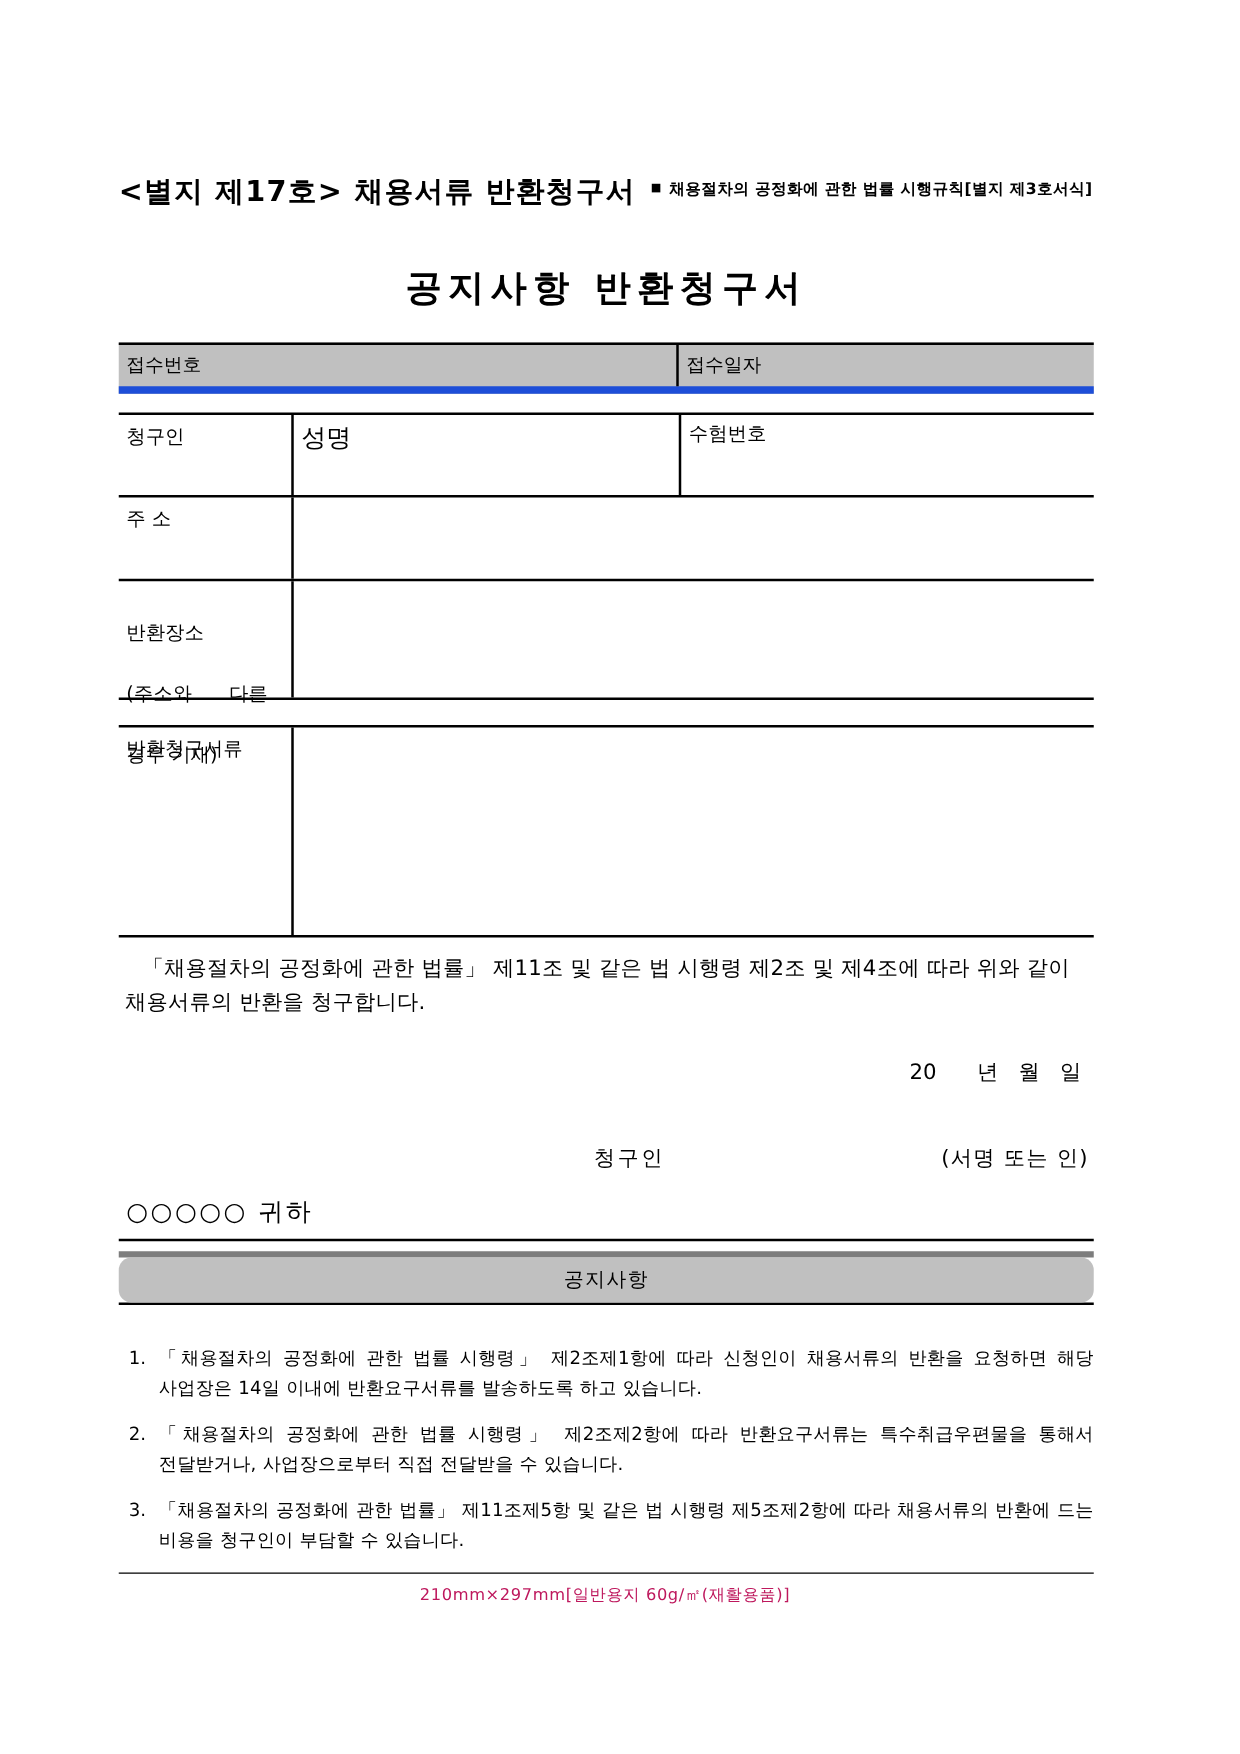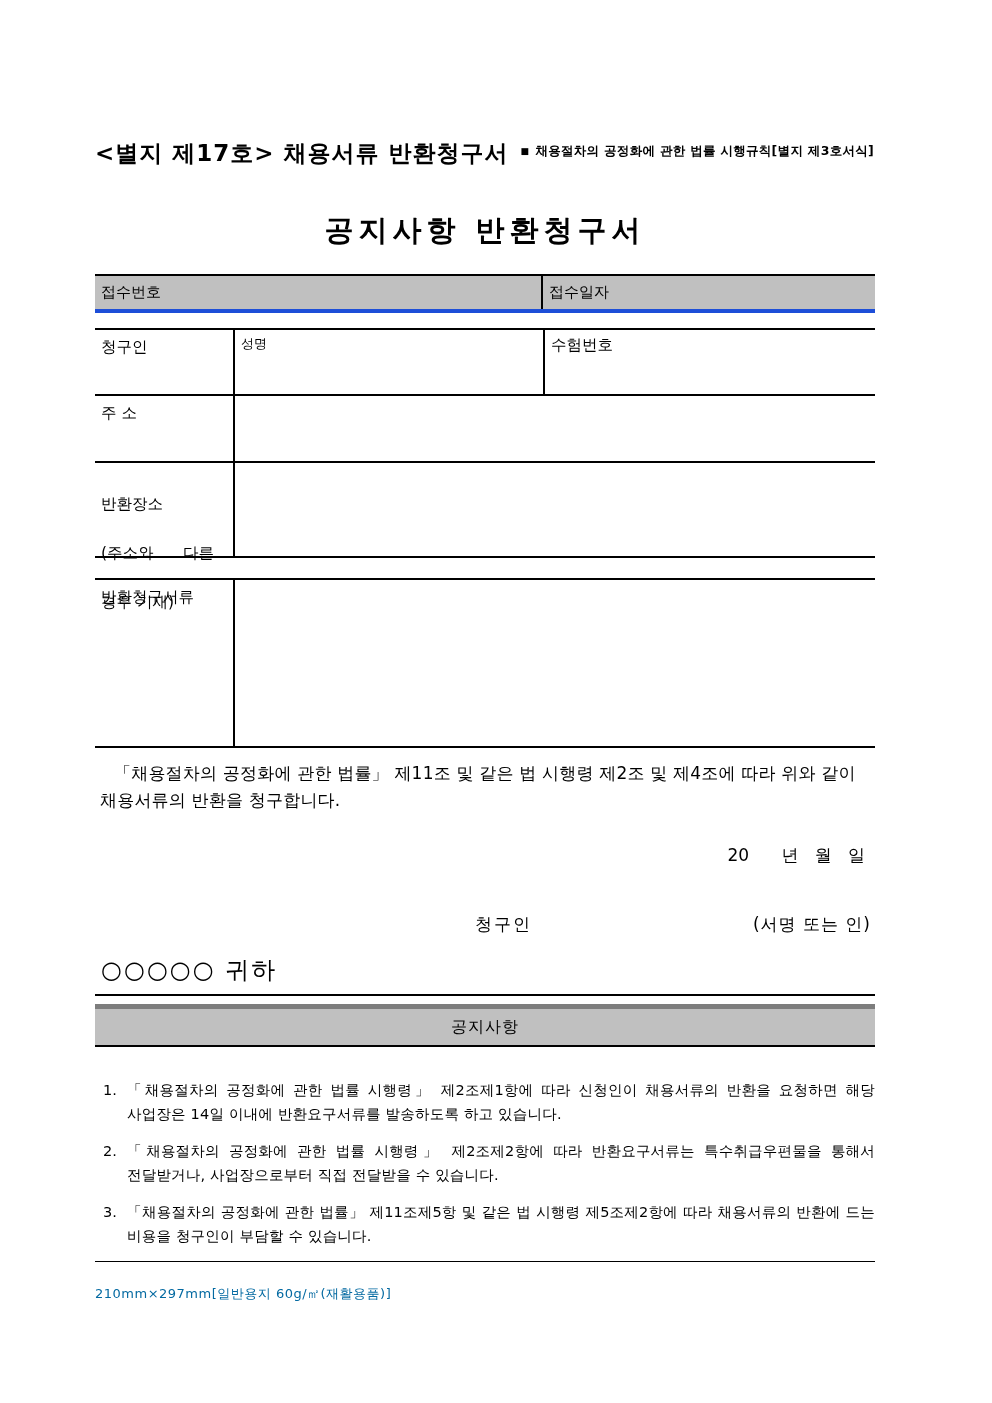--- a/index.html
+++ b/index.html
@@ -58,21 +58,21 @@
     letter-spacing: 5px;
   }
 
   
   .receipt-row {
     margin-top: 23px;
     display: flex;
     height: 33px;
     background: #c0c0c0;
     border-top: 2px solid #000;
-    border-bottom: 4px solid #1d4ed8;
+    border-bottom: 6px solid #1d4ed8;
     box-sizing: content-box;
   }
   .receipt-cell {
     display: flex;
     align-items: center;
     padding-left: 6px;
     font-size: 15px;
   }
   .receipt-cell.first {
     width: 448px;
@@ -91,21 +91,21 @@
     font-size: 15.5px;
     line-height: 25px;
   }
   .value-cell {
     box-sizing: border-box;
     border-left: 2px solid #000;
   }
   .row-claimant { height: 64px; }
   .row-address  { height: 65px; }
   .row-place    { height: 93px; }
-  .cell-name { width: 310px; padding: 5px 0 0 6px; font-size: 13px; }
+  .cell-name { width: 310px; padding: 5px 0 0 6px; font-size: 20px; }
   .cell-exam { flex: 1; padding: 5px 0 0 6px; font-size: 15.5px; }
   .cell-fill { flex: 1; }
   .place-line { white-space: pre; margin-top: 24px; }
 
   
   .docs-table {
     margin-top: 20px;
     display: flex;
     height: 166px;
     border-top: 2px solid #000;
@@ -136,21 +136,21 @@
     margin-top: 46px;
     display: flex;
     font-size: 17px;
   }
   .sign-claimant { margin-left: 380px; letter-spacing: 2px; }
   .sign-note { margin-left: auto; padding-right: 4px; letter-spacing: 1px; }
 
   .addressee {
     margin-top: 18px;
     padding-left: 6px;
-    font-size: 24px;
+    font-size: 20px;
     letter-spacing: 2px;
   }
 
   .notice-divider {
     margin-top: 8px;
     border-top: 2px solid #000;
   }
 
   .notice-bar {
     margin-top: 8px;
@@ -158,20 +158,21 @@
   }
   .notice-strip { height: 5px; background: #7d7d7d; }
   .notice-body {
     height: 36px;
     background: #c0c0c0;
     display: flex;
     align-items: center;
     justify-content: center;
     font-size: 16px;
     letter-spacing: 1px;
+    border-radius: 10px;
   }
 
   .notice-list {
     margin-top: 31px;
     font-size: 14.5px;
     line-height: 24px;
   }
   .notice-item { display: flex; margin-bottom: 13px; }
   .item-num {
     flex: none;
@@ -180,25 +181,25 @@
   }
   .item-text {
     flex: 1;
     letter-spacing: 0.2px;
     word-break: keep-all;
     text-align: justify;
   }
 
   .footer-line { margin-top: 10px; border-top: 1px solid #000; }
   .footer-text {
-    margin-top: 23px;
-    text-align: left;
+    margin-top: 8px;
+    text-align: center;
     padding-right: 2px;
     font-size: 13px;
-    color: #0369a1;
+    color: #be185d;
     letter-spacing: 0.5px;
   }
 </style>
 </head>
 <body>
 
 <div class="content">
 
   <div class="doc-header">
     <div class="form-label">&lt;별지 제17호&gt; 채용서류 반환청구서</div>

